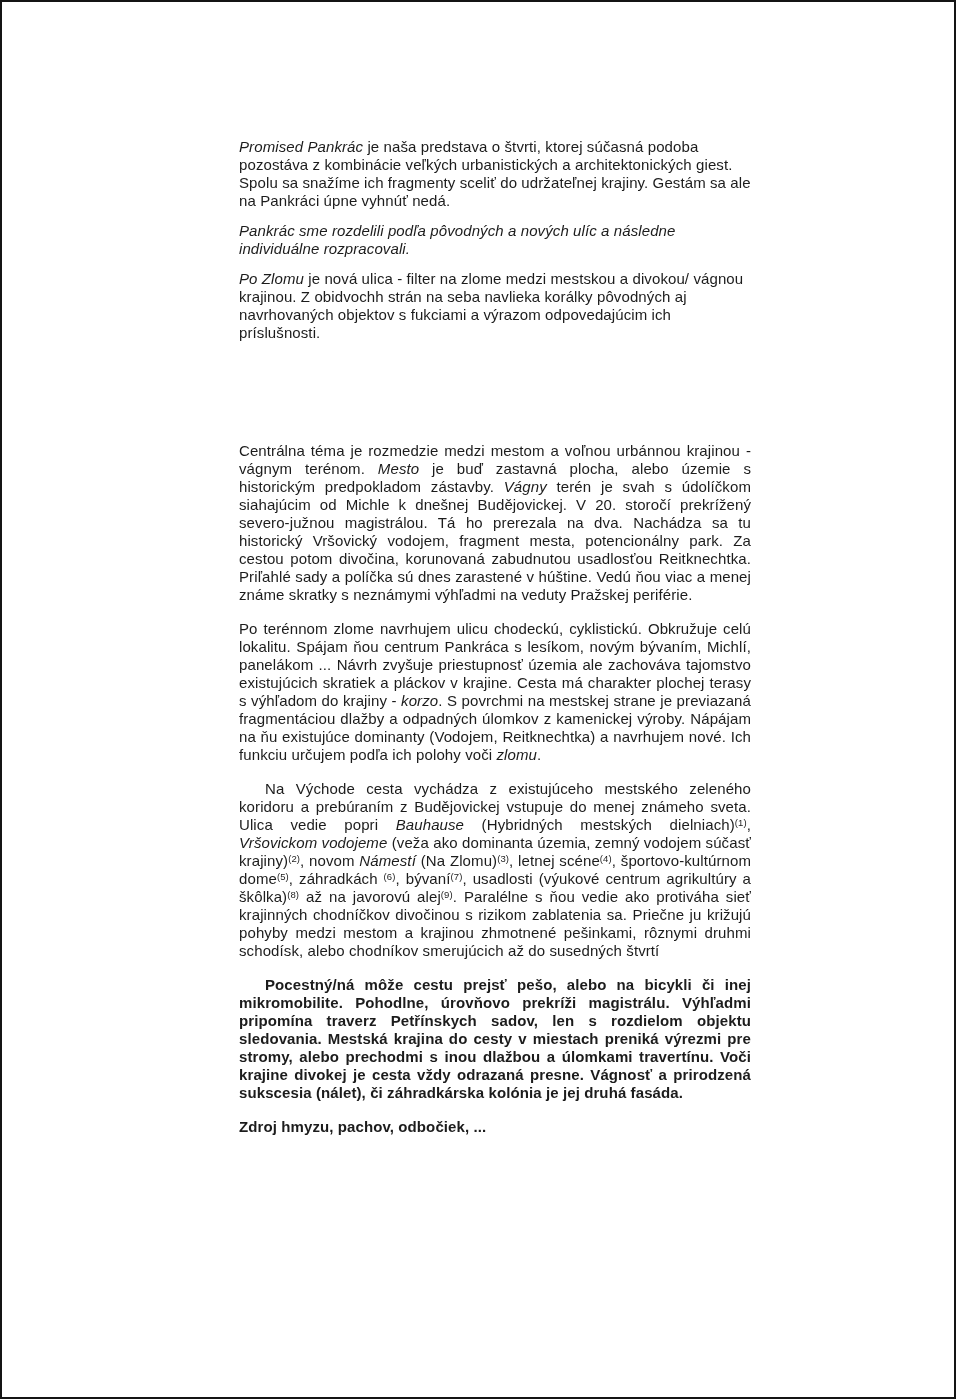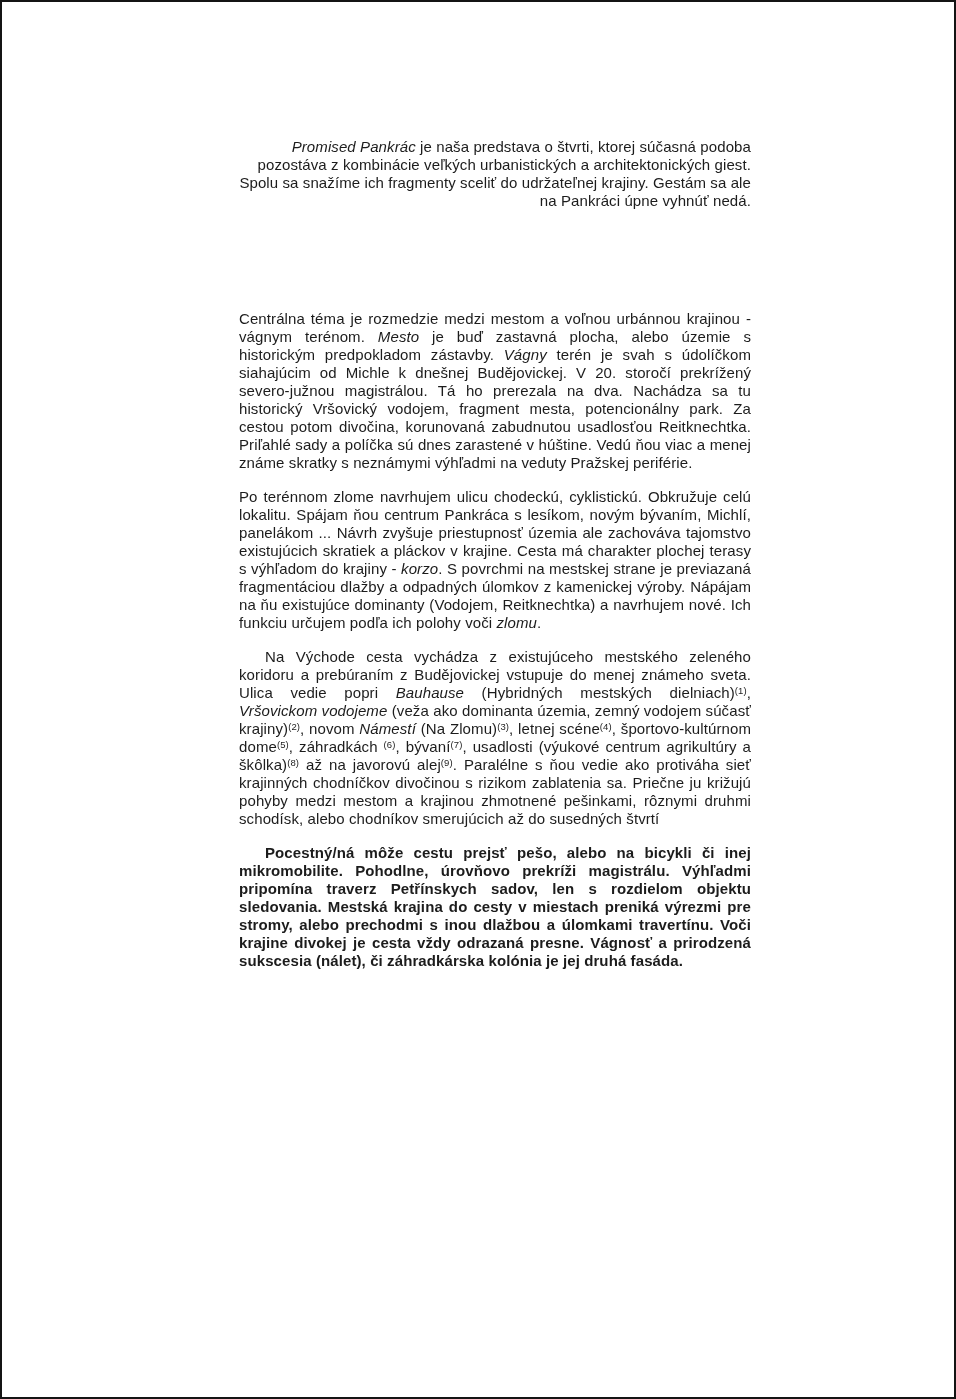--- a/index.html
+++ b/index.html
@@ -23,38 +23,41 @@
     top: 136px;
     width: 512px;
   }
   p.para {
     margin: 0 0 12px 0;
     font-size: 15px;
     line-height: 18px;
     color: #1c1c1c;
     letter-spacing: 0.1px;
   }
-  p.center  { text-align: right; }
+  p.center  { text-align: left; }
   p.justify { text-align: justify; margin-top: 16px; }
   p.indent  { text-indent: 26px; }
   p.gap-large { margin-top: 100px; }
   p.tight   { margin-bottom: 0; font-weight: bold; }
   .it { font-style: italic; }
   sup {
     font-size: 9.5px;
     line-height: 0;
     vertical-align: baseline;
     position: relative;
     top: -4px;
   }
 </style>
 </head>
 <body>
 
 <div class="page">
   <div class="textblock">
     <p class="para center"><span class="it">Promised Pankrác</span><span> je naša predstava o štvrti, ktorej súčasná podoba pozostáva z kombinácie veľkých urbanistických a architektonických giest. Spolu sa snažíme ich fragmenty sceliť do udržateľnej krajiny. Gestám sa ale na Pankráci úpne vyhnúť nedá.</span></p>
+    <p class="para center"><span class="it">Pankrác sme rozdelili podľa pôvodných a nových ulíc a následne individuálne rozpracovali.</span></p>
+    <p class="para center"><span class="it">Po Zlomu</span><span> je nová ulica - filter na zlome medzi mestskou a divokou/ vágnou krajinou. Z obidvochh strán na seba navlieka korálky pôvodných aj navrhovaných objektov s fukciami a výrazom odpovedajúcim ich príslušnosti.</span></p>
     <p class="para justify gap-large"><span>Centrálna téma je rozmedzie medzi mestom a voľnou urbánnou krajinou - vágnym terénom. </span><span class="it">Mesto</span><span> je buď zastavná plocha, alebo územie s historickým predpokladom zástavby. </span><span class="it">Vágny</span><span> terén je svah s údolíčkom siahajúcim od Michle k dnešnej Budějovickej. V 20. storočí prekrížený severo-južnou magistrálou. Tá ho prerezala na dva. Nachádza sa tu historický Vršovický vodojem, fragment mesta, potencionálny park. Za cestou potom divočina, korunovaná zabudnutou usadlosťou Reitknechtka. Priľahlé sady a políčka sú dnes zarastené v húštine. Vedú ňou viac a menej známe skratky s neznámymi výhľadmi na veduty Pražskej periférie.</span></p>
     <p class="para justify"><span>Po terénnom zlome navrhujem ulicu chodeckú, cyklistickú. Obkružuje celú lokalitu. Spájam ňou centrum Pankráca s lesíkom, novým bývaním, Michlí, panelákom ... Návrh zvyšuje priestupnosť územia ale zachováva tajomstvo existujúcich skratiek a pláckov v krajine. Cesta má charakter plochej terasy s výhľadom do krajiny - </span><span class="it">korzo</span><span>. S povrchmi na mestskej strane je previazaná fragmentáciou dlažby a odpadných úlomkov z kamenickej výroby. Nápájam na ňu existujúce dominanty (Vodojem, Reitknechtka) a navrhujem nové. Ich funkciu určujem podľa ich polohy voči </span><span class="it">zlomu</span><span>.</span></p>
     <p class="para justify indent"><span>Na Východe cesta vychádza z existujúceho mestského zeleného koridoru a prebúraním  z Budějovickej vstupuje do menej známeho sveta. Ulica vedie popri </span><span class="it">Bauhause</span><span> (Hybridných mestských dielniach)</span><sup>(1)</sup><span>, </span><span class="it">Vršovickom vodojeme</span><span> (veža ako dominanta územia, zemný vodojem súčasť krajiny)</span><sup>(2)</sup><span>, novom </span><span class="it">Námestí</span><span> (Na Zlomu)</span><sup>(3)</sup><span>, letnej scéne</span><sup>(4)</sup><span>, športovo-kultúrnom dome</span><sup>(5)</sup><span>, záhradkách </span><sup>(6)</sup><span>, bývaní</span><sup>(7)</sup><span>, usadlosti (výukové centrum agrikultúry a škôlka)</span><sup>(8)</sup><span> až na javorovú alej</span><sup>(9)</sup><span>. Paralélne s ňou vedie ako protiváha sieť krajinných chodníčkov divočinou s rizikom zablatenia sa. Priečne ju križujú pohyby medzi mestom a krajinou zhmotnené pešinkami, rôznymi druhmi schodísk, alebo chodníkov smerujúcich až do susedných štvrtí</span></p>
     <p class="para justify indent tight"><span>Pocestný/ná môže cestu prejsť pešo, alebo na bicykli či inej mikromobilite. Pohodlne, úrovňovo prekríži magistrálu. Výhľadmi pripomína traverz Petřínskych sadov, len s rozdielom objektu sledovania. Mestská krajina do cesty v miestach preniká výrezmi pre stromy, alebo prechodmi s inou dlažbou a úlomkami travertínu. Voči krajine divokej je cesta vždy odrazaná presne. Vágnosť a prirodzená sukscesia (nálet), či záhradkárska kolónia je jej druhá fasáda.</span></p>
+    <p class="para justify tight"><span>Zdroj hmyzu, pachov, odbočiek, ...</span></p>
   </div>
 </div>
 
 </body></html>

